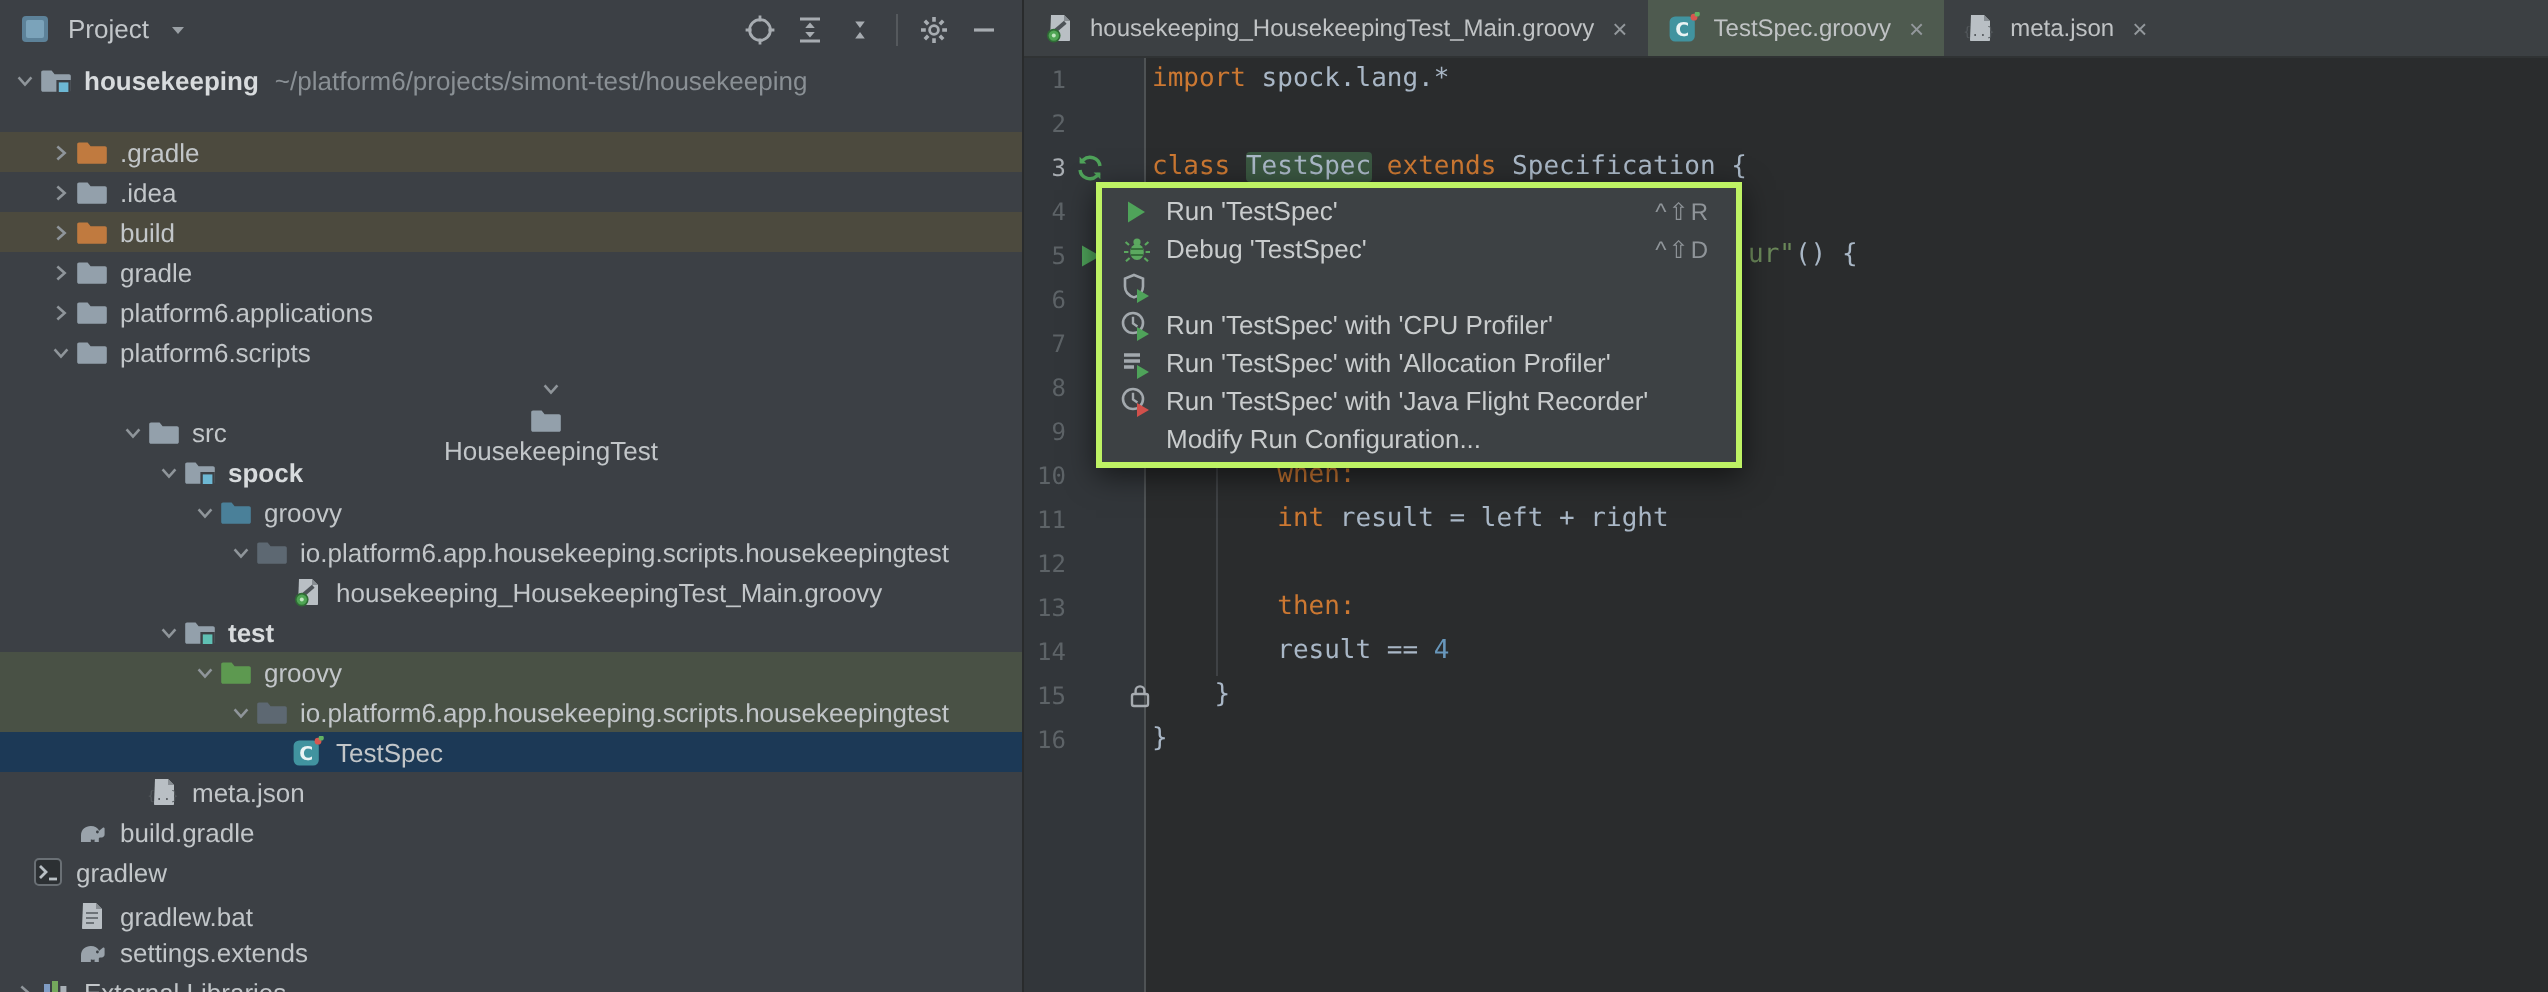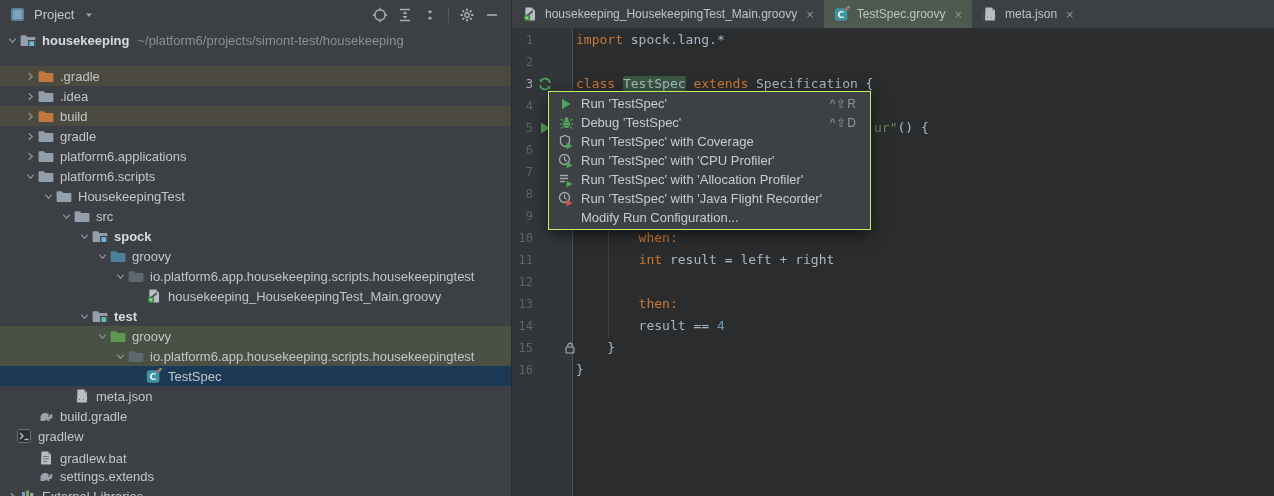--- a/index.html
+++ b/index.html
@@ -39,21 +39,21 @@
   .cline{height:22px;position:relative;padding-left:64px;white-space:pre;}
   .frag{position:absolute;left:362px;top:0;}
   .tok-kw{color:var(--code-keyword);}
   .tok-str{color:var(--code-string);}
   .tok-num{color:var(--code-number);}
   .tok-pl{color:var(--code-plain);}
   .hl{background:#3a5741;border-radius:2px;}
   #indent-guide{position:absolute;left:96px;top:199px;height:110px;width:1px;background:#3f4245;}
   
   #menu{position:absolute;left:548px;top:91px;width:323px;background:var(--menu-bg);
-        border:1px solid #bef264;box-shadow:0 4px 14px rgba(0,0,0,.55);z-index:10;
+        border:3px solid #bef264;box-shadow:0 4px 14px rgba(0,0,0,.55);z-index:10;
         padding:2px 0;box-sizing:border-box;}
   .mitem{height:19px;display:flex;align-items:center;gap:7px;padding:0 13px 0 9px;color:#c9cccd;font-size:13px;}
   .micon{width:16px;height:16px;flex:none;display:flex;align-items:center;justify-content:center;}
   .mshort{margin-left:auto;color:#8f9499;font-size:12px;letter-spacing:1px;}
   svg{display:block;}
 </style>
 </head>
 <body>
 
 <div id="app">
@@ -190,21 +190,21 @@
               <path d="M2.5 4l3.5 4 3.5-4" stroke="#8f959a" stroke-width="1.4" fill="none"></path>
             </svg>
           </span>
           <span class="ticon">
             <svg width="16" height="16" viewBox="0 0 16 16">
               <path d="M1.5 3.2h4.3l1.5 1.9h7.2c.5 0 .9.4.9.9v7c0 .5-.4.9-.9.9H1.5c-.5 0-.9-.4-.9-.9V4.1c0-.5.4-.9.9-.9z" fill="#93a0ab"></path>
             </svg>
           </span>
           <span class="tlabel">platform6.scripts</span>
         </div>
-        <div class="row" style="padding-left: 40px;">
+        <div class="row" style="padding-left: 40px; flex-direction: column;">
           <span class="chev">
             <svg width="11" height="11" viewBox="0 0 12 12">
               <path d="M2.5 4l3.5 4 3.5-4" stroke="#8f959a" stroke-width="1.4" fill="none"></path>
             </svg>
           </span>
           <span class="ticon">
             <svg width="16" height="16" viewBox="0 0 16 16">
               <path d="M1.5 3.2h4.3l1.5 1.9h7.2c.5 0 .9.4.9.9v7c0 .5-.4.9-.9.9H1.5c-.5 0-.9-.4-.9-.9V4.1c0-.5.4-.9.9-.9z" fill="#93a0ab"></path>
             </svg>
           </span>
@@ -550,21 +550,20 @@
         <span>Debug 'TestSpec'</span>
         <span class="mshort">^⇧D</span>
       </div>
       <div class="mitem">
         <span class="micon">
           <svg width="16" height="16" viewBox="0 0 16 16">
             <path d="M7 1.5l4.5 1.8v3.9c0 2.7-1.8 4.5-4.5 5.5C4.3 11.7 2.5 9.9 2.5 7.2V3.3z" fill="none" stroke="#a3a9ae" stroke-width="1.3"></path>
             <path d="M8.5 8.5l6 3.5-6 3.5z" fill="#4fa35a"></path>
           </svg>
         </span>
-        <span>Run 'TestSpec' with Coverage</span>
       </div>
       <div class="mitem">
         <span class="micon">
           <svg width="16" height="16" viewBox="0 0 16 16">
             <circle cx="6.5" cy="6.5" r="5" fill="none" stroke="#a3a9ae" stroke-width="1.3"></circle>
             <path d="M6.5 3.4v3.3l2.2 1.5" stroke="#a3a9ae" stroke-width="1.2" fill="none"></path>
             <path d="M8.5 8.5l6 3.5-6 3.5z" fill="#4fa35a"></path>
           </svg>
         </span>
         <span>Run 'TestSpec' with 'CPU Profiler'</span>

